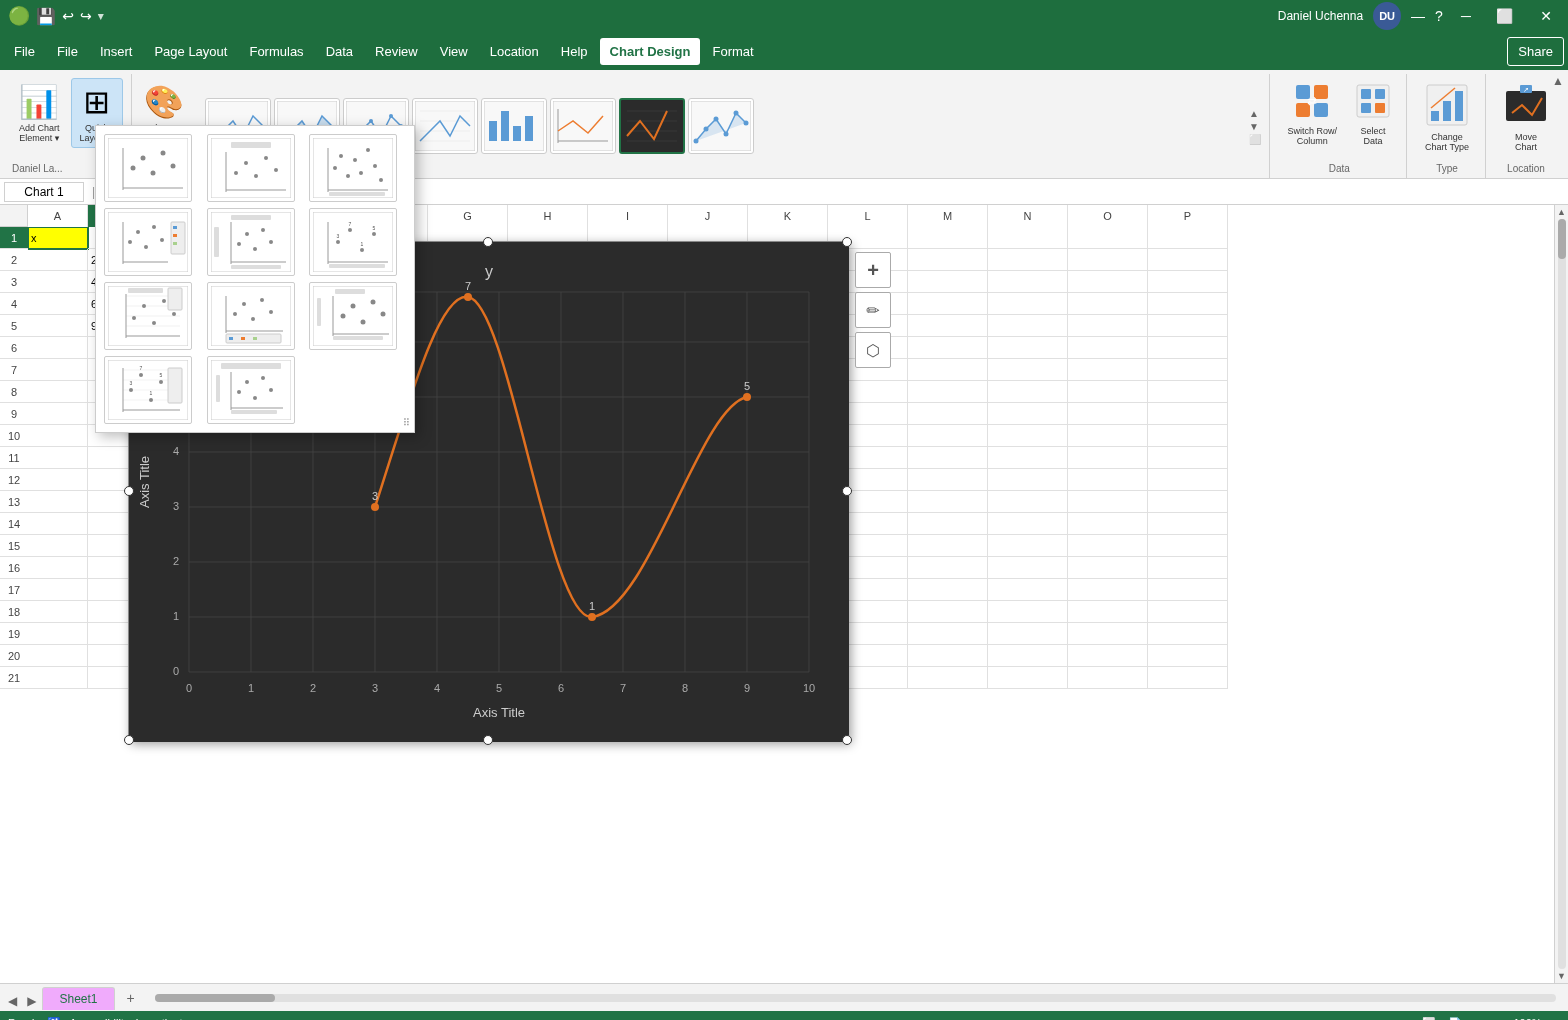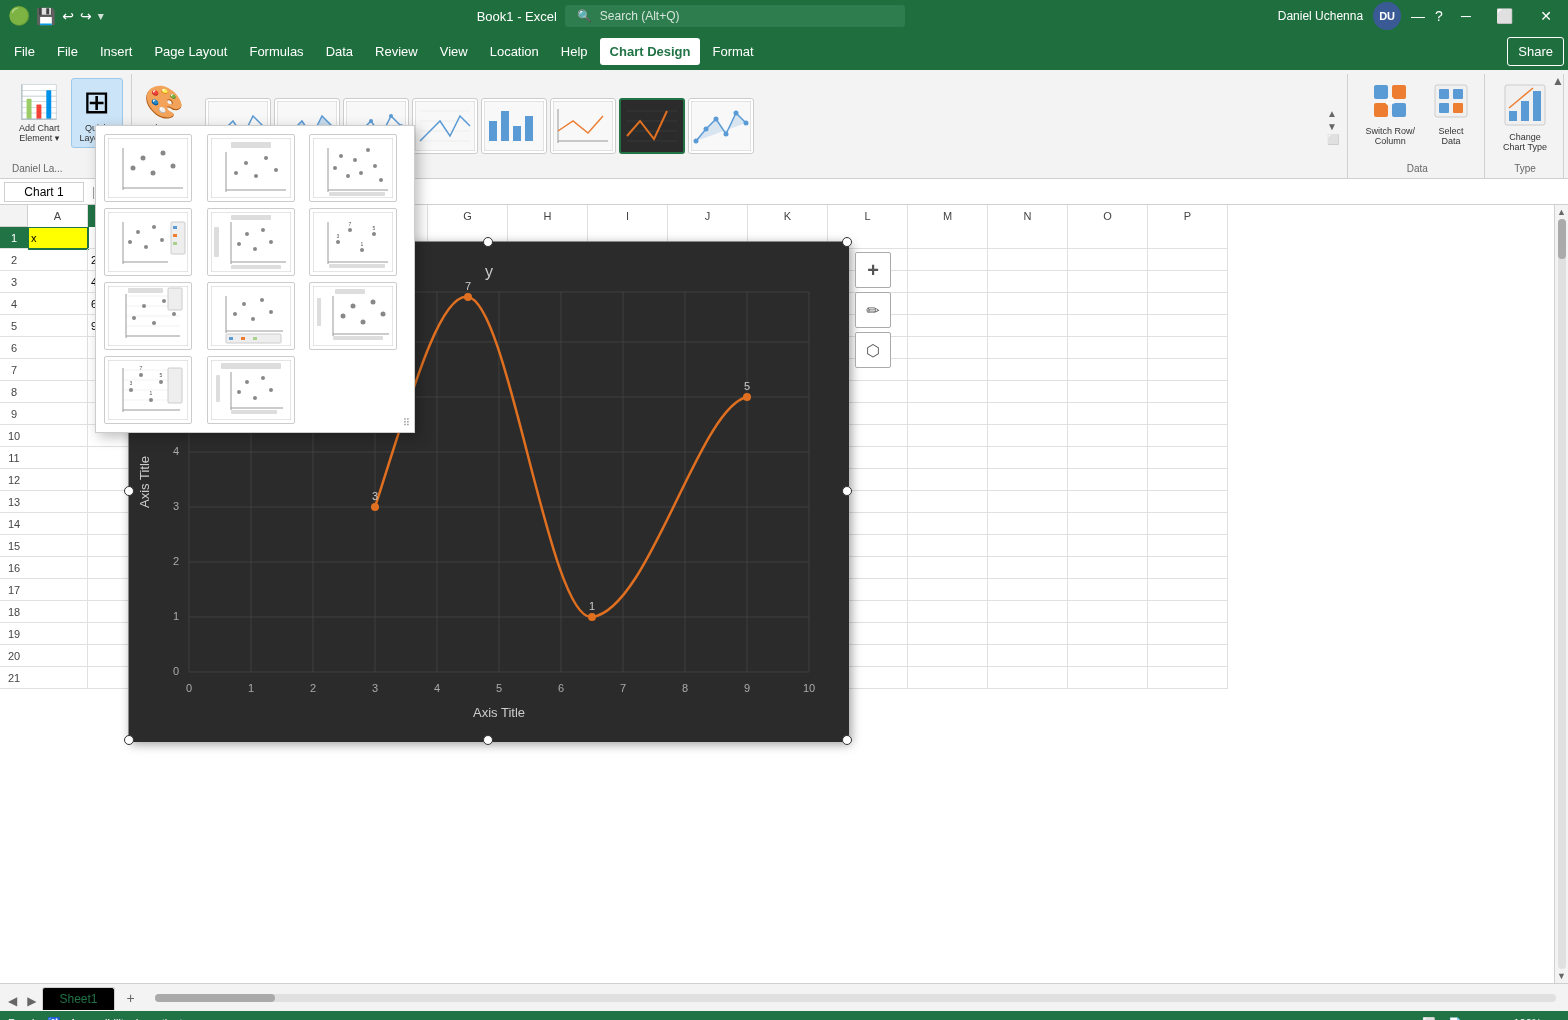--- a/index.html
+++ b/index.html
@@ -275,21 +275,21 @@
       padding: 4px 16px;
       border: 1px solid #d0d0d0;
       border-bottom: none;
       background: white;
       cursor: pointer;
       font-size: 12px;
       border-radius: 3px 3px 0 0;
       color: #217346;
       font-weight: 500;
     }
-    .sheet-tab.active { background: #000000; border-bottom: none; z-index: 1; }
+    .sheet-tab.active { background: #f0abfc; border-bottom: none; z-index: 1; }
     .sheet-tab-add { padding: 4px 10px; cursor: pointer; font-size: 14px; color: #666; }
 
     
     .ribbon-collapse { position: absolute; right: 4px; top: 4px; font-size: 12px; cursor: pointer; color: #666; }
 
     
     .menu-item.chart-design-tab { background: white; color: #217346; font-weight: 600; }
     .menu-item.format-tab { color: white; }
 
     .grid-row { display: flex; flex-direction: row; }
@@ -297,27 +297,20 @@
 </head>
 <body>
 
 <div class="title-bar">
   <div class="title-bar-left">
     <span style="font-size:18px;">🟢</span>
     <span style="cursor:pointer;font-size:16px;">💾</span>
     <span style="cursor:pointer;font-size:14px;">↩</span>
     <span style="cursor:pointer;font-size:14px;">↪</span>
     <span style="cursor:pointer;font-size:12px;color:rgba(255,255,255,0.8);">▾</span>
-  </div>
-  <div class="title-bar-center">
-    <span class="title-text">Book1 - Excel</span>
-    <div class="search-bar">
-      <span>🔍</span>
-      <input placeholder="Search (Alt+Q)" style="">
-    </div>
   </div>
   <div class="title-bar-right">
     <span style="font-size:12px;color:white;">Daniel Uchenna</span>
     <div class="user-badge">DU</div>
     <span style="color:white;cursor:pointer;font-size:14px;">—</span>
     <span style="cursor:pointer;font-size:14px;color:white;">?</span>
     <span class="win-btn">─</span>
     <span class="win-btn">⬜</span>
     <span class="win-btn close">✕</span>
   </div>
@@ -498,20 +491,34 @@
           <rect x="18" y="18" width="8" height="20" fill="#5b9bd5"></rect>
           <rect x="30" y="8" width="8" height="30" fill="#5b9bd5"></rect>
           <polyline points="6,25 18,15 30,5" fill="none" stroke="#ed7d31" stroke-width="1.5"></polyline>
         </svg>
       </div>
       <div style="font-size:9px; text-align:center; color:#333;">Change<br>Chart Type</div>
     </div>
     <div class="ribbon-group-label">Type</div>
   </div>
 
+  <div class="ribbon-group" style="flex-direction:column; align-items:center; border-right:none;">
+    <div class="ribbon-btn" style="flex-direction:column; align-items:center; min-width:60px; flex:1; justify-content:center;">
+      <div>
+        <svg width="44" height="44">
+          <rect x="2" y="8" width="40" height="30" fill="#2b2b2b" rx="2"></rect>
+          <polyline points="8,30 18,22 28,32 38,15" fill="none" stroke="#e07020" stroke-width="2"></polyline>
+          <rect x="16" y="2" width="12" height="8" fill="#5b9bd5" rx="1"></rect>
+          <text x="22" y="8.5" font-size="7" fill="white" text-anchor="middle">↗</text>
+        </svg>
+      </div>
+      <div style="font-size:9px; text-align:center; color:#333;">Move<br>Chart</div>
+    </div>
+    <div class="ribbon-group-label">Location</div>
+  </div>
 
   <div class="ribbon-collapse">▲</div>
 </div>
 
 <div class="formula-bar">
   <input class="name-box" value="Chart 1" style="width: 80px; border: 1px solid rgb(208, 208, 208); font-size: 12px; padding: 0px 4px;">
   <span class="formula-divider">|</span>
   <span style="color:#666; font-size:13px; font-style:italic; padding:0 4px;">fx</span>
   <span class="formula-divider">|</span>
 </div>

